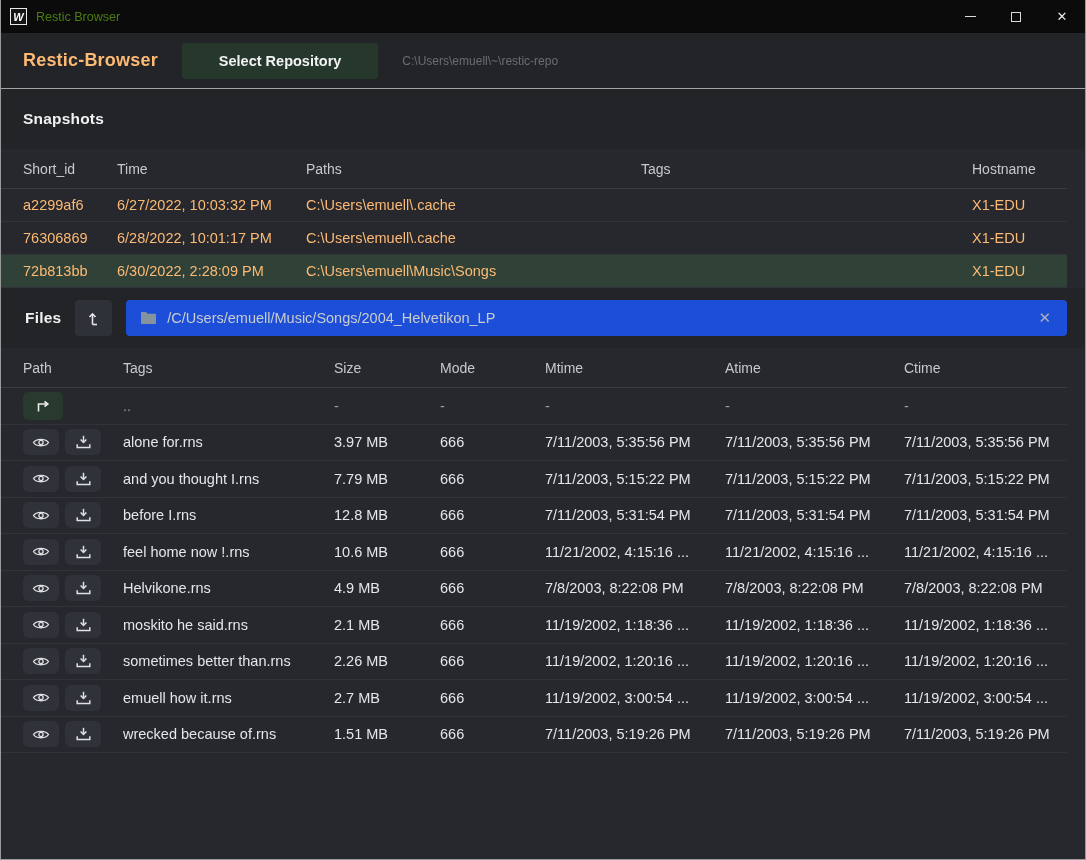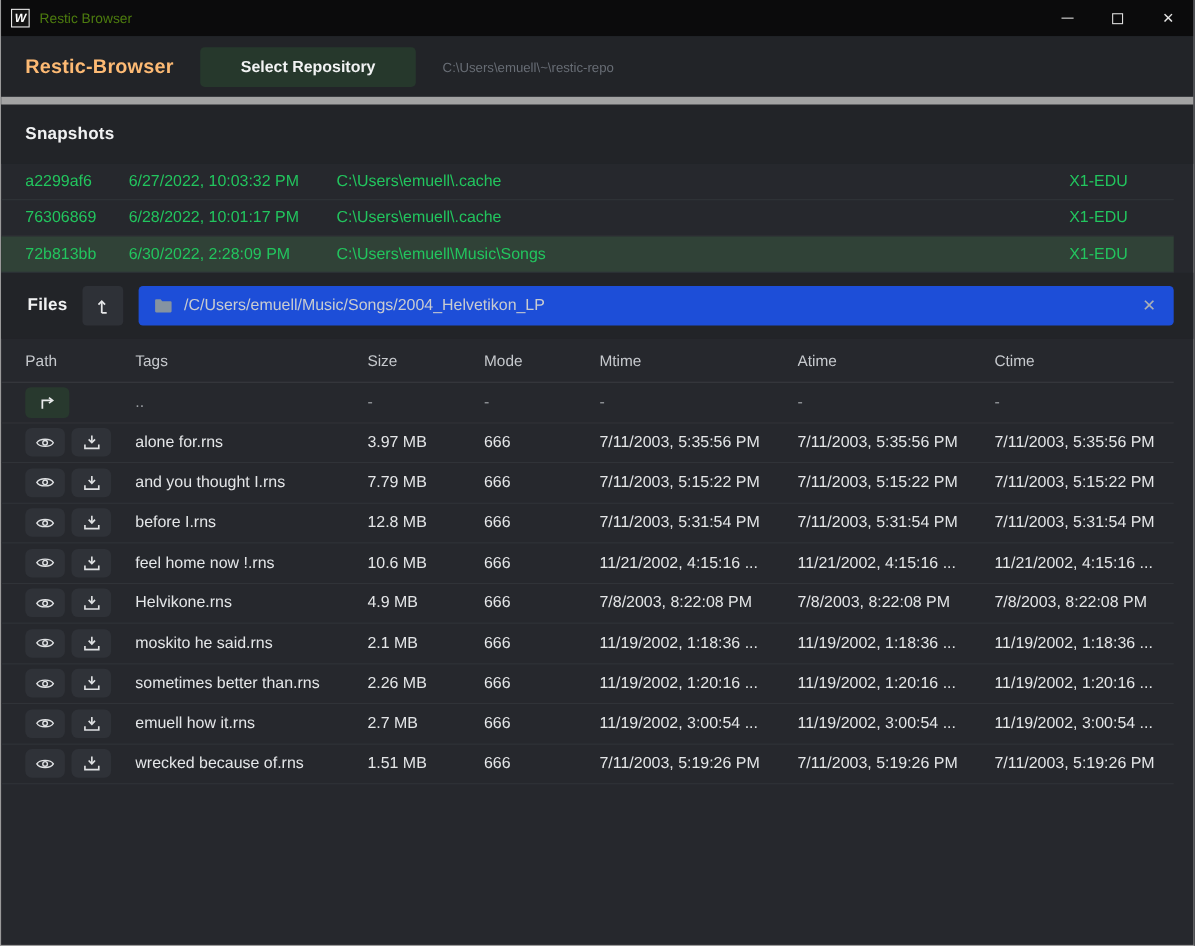--- a/index.html
+++ b/index.html
@@ -46,35 +46,35 @@
   .repo-btn {
     background: #26382c; border: none; color: #f2f3f4;
     font-family: inherit; font-size: 14.5px; font-weight: bold;
     padding: 10px 37px; border-radius: 4px; cursor: pointer;
   }
   .repo-path { color: #686d75; font-size: 12px; }
 
   
   .section-band {
     background: #222428; display: flex; align-items: center; padding: 0 22px;
-    border-top: 7px solid #a3a3a3;
+    border-top: 1px solid #a3a3a3;
   }
   .snapshots-band { height: 61px; }
   .section-title { color: #f0f1f2; font-size: 15.5px; font-weight: bold; letter-spacing: 0.2px; }
 
   
   .snap-grid {
     display: grid;
     grid-template-columns: 94px 189px 335px 331px 1fr;
     align-items: center;
     padding-left: 22px; margin-right: 18px;
   }
   .snap-header { height: 40px; color: #c6c9cd; font-size: 14px; }
   .snap-header .cell { color: #c6c9cd; }
-  .snap-row { height: 33px; border-bottom: 1px solid #303338; font-size: 14.5px; color: #22c55e; }
+  .snap-row { height: 33px; border-bottom: 1px solid #303338; font-size: 14.5px; color: #fdba74; }
   .snap-row.selected { background: #304237; }
   .snap-table .snap-header { border-bottom: 1px solid #383b40; }
   .cell { overflow: hidden; white-space: nowrap; text-overflow: ellipsis; padding-right: 10px; }
 
   
   .files-band { height: 60px; gap: 14px; border-top: none; padding-left: 24px; }
   .icon-btn {
     width: 37px; height: 36px; background: #2e3137; border: none; border-radius: 4px;
     display: flex; align-items: center; justify-content: center; cursor: pointer;
   }
@@ -134,20 +134,27 @@
     <span class="app-title">Restic-Browser</span>
     <button class="repo-btn">Select Repository</button>
     <span class="repo-path">C:\Users\emuell\~\restic-repo</span>
   </div>
 
   <div class="section-band snapshots-band">
     <span class="section-title">Snapshots</span>
   </div>
 
   <div class="snap-table">
+    <div class="snap-grid snap-header">
+      <div class="cell">Short_id</div>
+      <div class="cell">Time</div>
+      <div class="cell">Paths</div>
+      <div class="cell">Tags</div>
+      <div class="cell">Hostname</div>
+    </div>
     <div id="snap-rows">
         <div class="snap-grid snap-row">
     <div class="cell">a2299af6</div>
     <div class="cell">6/27/2022, 10:03:32 PM</div>
     <div class="cell">C:\Users\emuell\.cache</div>
     <div class="cell"></div>
     <div class="cell">X1-EDU</div>
   </div>
         <div class="snap-grid snap-row">
     <div class="cell">76306869</div>

